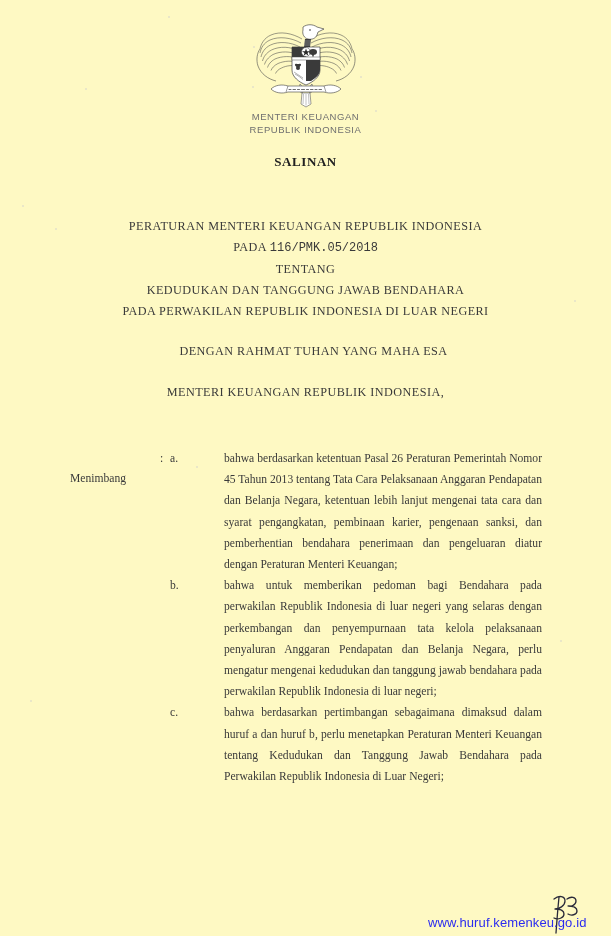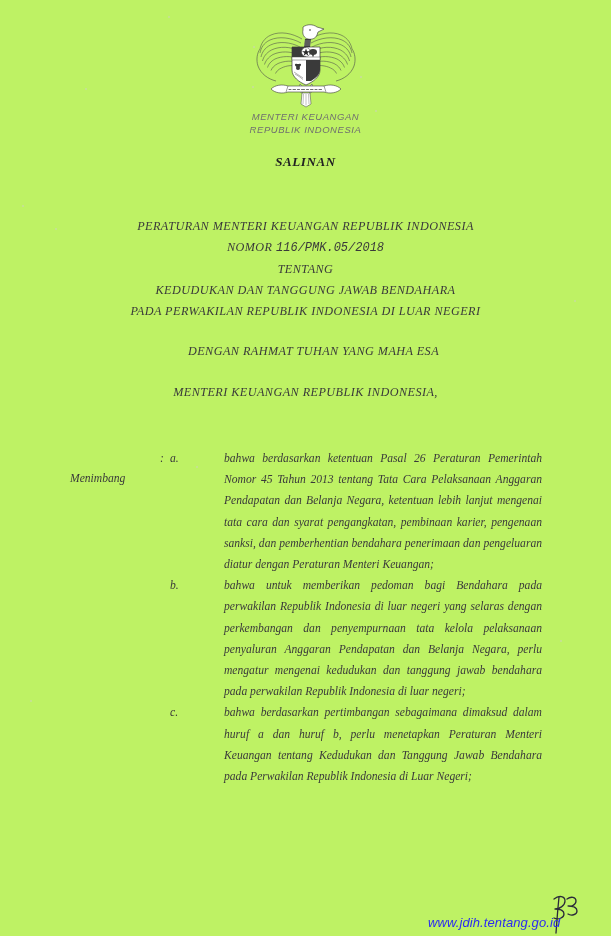--- a/index.html
+++ b/index.html
@@ -12,22 +12,21 @@
     height: 936px;
     position: relative;
     overflow: hidden;
     font-family: "Liberation Serif", serif;
     color: #2b2b2b;
   }
 
   .page {
     position: absolute;
     inset: 0;
-    background: #bef264;
-    font-style: italic;
+    background: #fef9c3;
   }
 
   
   .speckle {
     position: absolute;
     background: #cfcfcf;
     width: 2px;
     height: 2px;
     border-radius: 50%;
     opacity: .55;
@@ -295,21 +294,21 @@
     </svg>
 
     <div class="lh-line">MENTERI KEUANGAN</div>
     <div class="lh-line">REPUBLIK INDONESIA</div>
     <div class="lh-salinan">SALINAN</div>
   </div>
 
   <div class="titleblock">
     <div class="title-line">PERATURAN MENTERI KEUANGAN REPUBLIK INDONESIA</div>
     <div class="nomor-line">
-      <span>NOMOR</span>
+      <span>PADA</span>
       <span class="nomor-val">116/PMK.05/2018</span>
     </div>
     <div class="title-line">TENTANG</div>
     <div class="title-line">KEDUDUKAN DAN TANGGUNG JAWAB BENDAHARA</div>
     <div class="title-line">PADA PERWAKILAN REPUBLIK INDONESIA DI LUAR NEGERI</div>
   </div>
 
   <div class="preamble l1">
     <div class="p-line">DENGAN RAHMAT TUHAN YANG MAHA ESA</div>
   </div>
@@ -341,15 +340,15 @@
   </div>
 
   <svg class="signature" viewBox="0 0 38 42" aria-hidden="true">
     <g fill="none" stroke="#2a2a3a" stroke-width="1.3" stroke-linecap="round" stroke-linejoin="round">
       <path d="M9 6 C14 2 20 3 20 8 C20 13 14 16 10 16 C14 16 19 17 19 21 C19 25 13 27 9 25"></path>
       <path d="M22 6 C26 3 31 4 31 8 C31 12 26 14 23 13 C27 13 32 14 32 18 C32 22 26 23 23 21"></path>
       <path d="M14 4 C13 14 12 26 11 40"></path>
     </g>
   </svg>
 
-  <div class="watermark" style="color: rgb(43, 43, 240);">www.jdih.tentang.go.id</div>
+  <div class="watermark" style="color: rgb(43, 43, 240);">www.huruf.kemenkeu.go.id</div>
 
 </div>
 
 </body></html>

